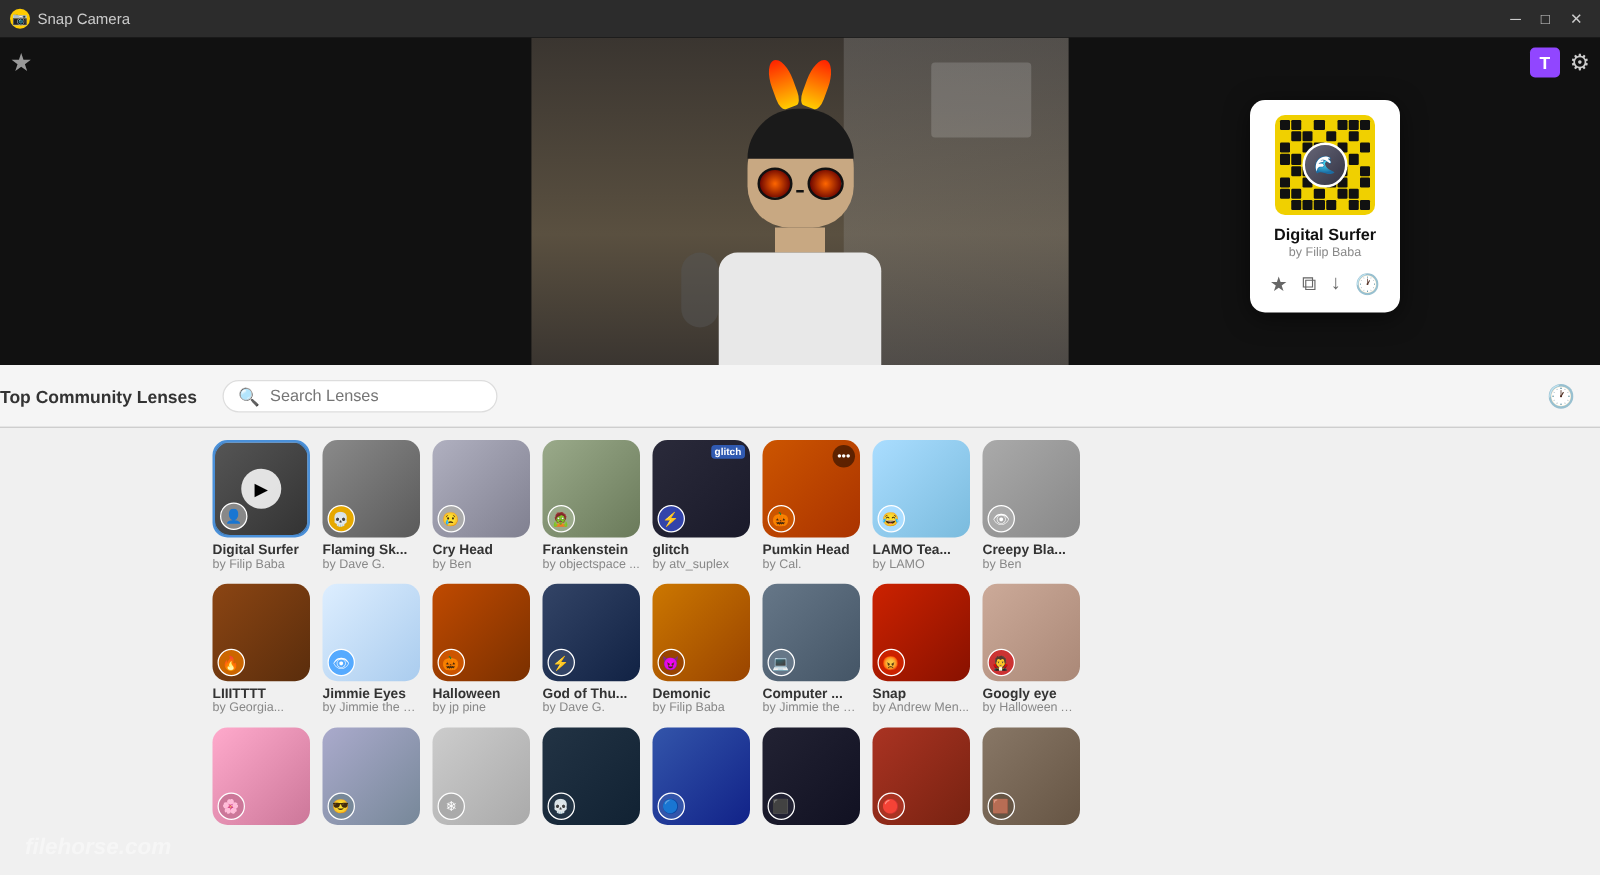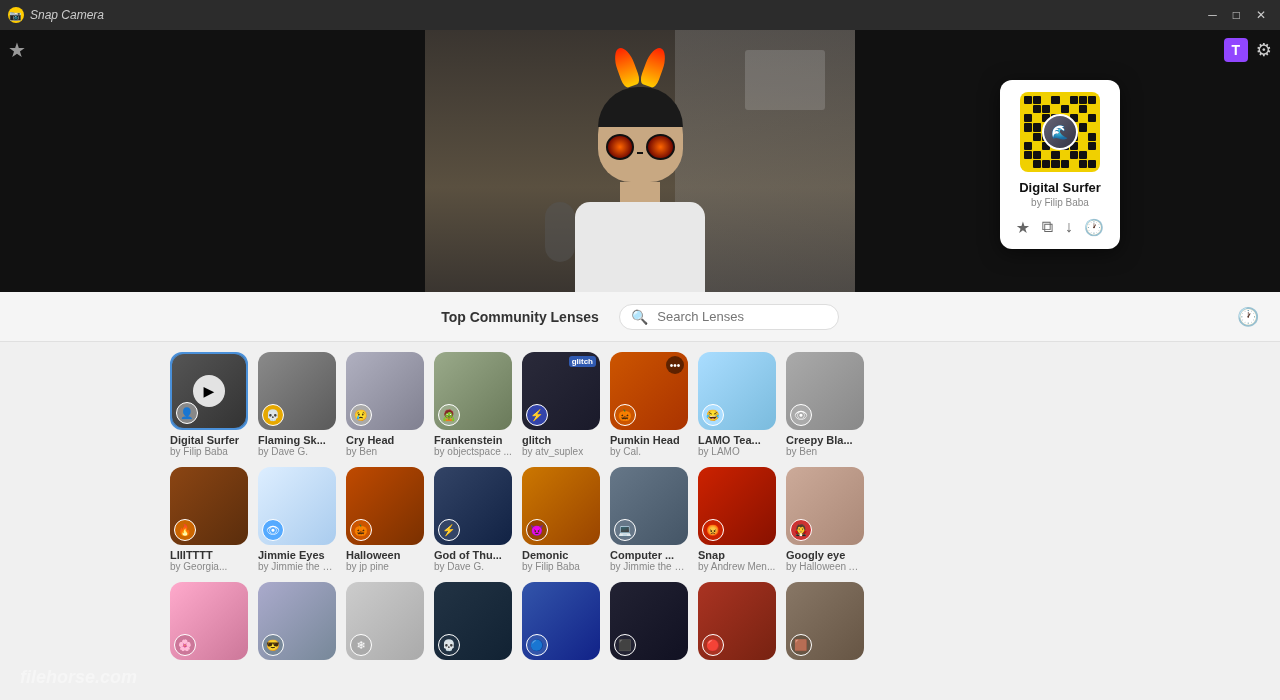--- a/index.html
+++ b/index.html
@@ -9,21 +9,21 @@
     .title-bar {
       height: 30px;
       background: #2c2c2c;
       display: flex;
       align-items: center;
       padding: 0 8px;
       justify-content: space-between;
     }
     .title-bar-left { display: flex; align-items: center; gap: 6px; }
     .title-bar-icon { width: 16px; height: 16px; background: #ffcc00; border-radius: 50%; display: flex; align-items: center; justify-content: center; font-size: 10px; }
-    .title-bar-text { color: #ccc; font-size: 12px; font-style: italic; }
+    .title-bar-text { color: #ccc; font-size: 12px; }
     .title-bar-controls { display: flex; gap: 4px; }
     .title-bar-btn { color: #ccc; font-size: 12px; cursor: pointer; padding: 2px 6px; }
 
     
     .camera-area {
       position: relative;
       height: 262px;
       background: #111;
       overflow: hidden;
     }
@@ -117,21 +117,21 @@
       margin-top: 10px;
     }
     .lens-card-action { color: #666; font-size: 16px; cursor: pointer; }
 
     
     .search-area {
       height: 50px;
       background: #f5f5f5;
       display: flex;
       align-items: center;
-      justify-content: center;
+      justify-content: flex-start;
       gap: 20px;
       border-bottom: 1px solid #e0e0e0;
       position: relative;
     }
     .top-lenses-label { font-size: 14px; font-weight: 600; color: #333; }
     .search-input-wrap {
       display: flex;
       align-items: center;
       background: white;
       border: 1px solid #ddd;

